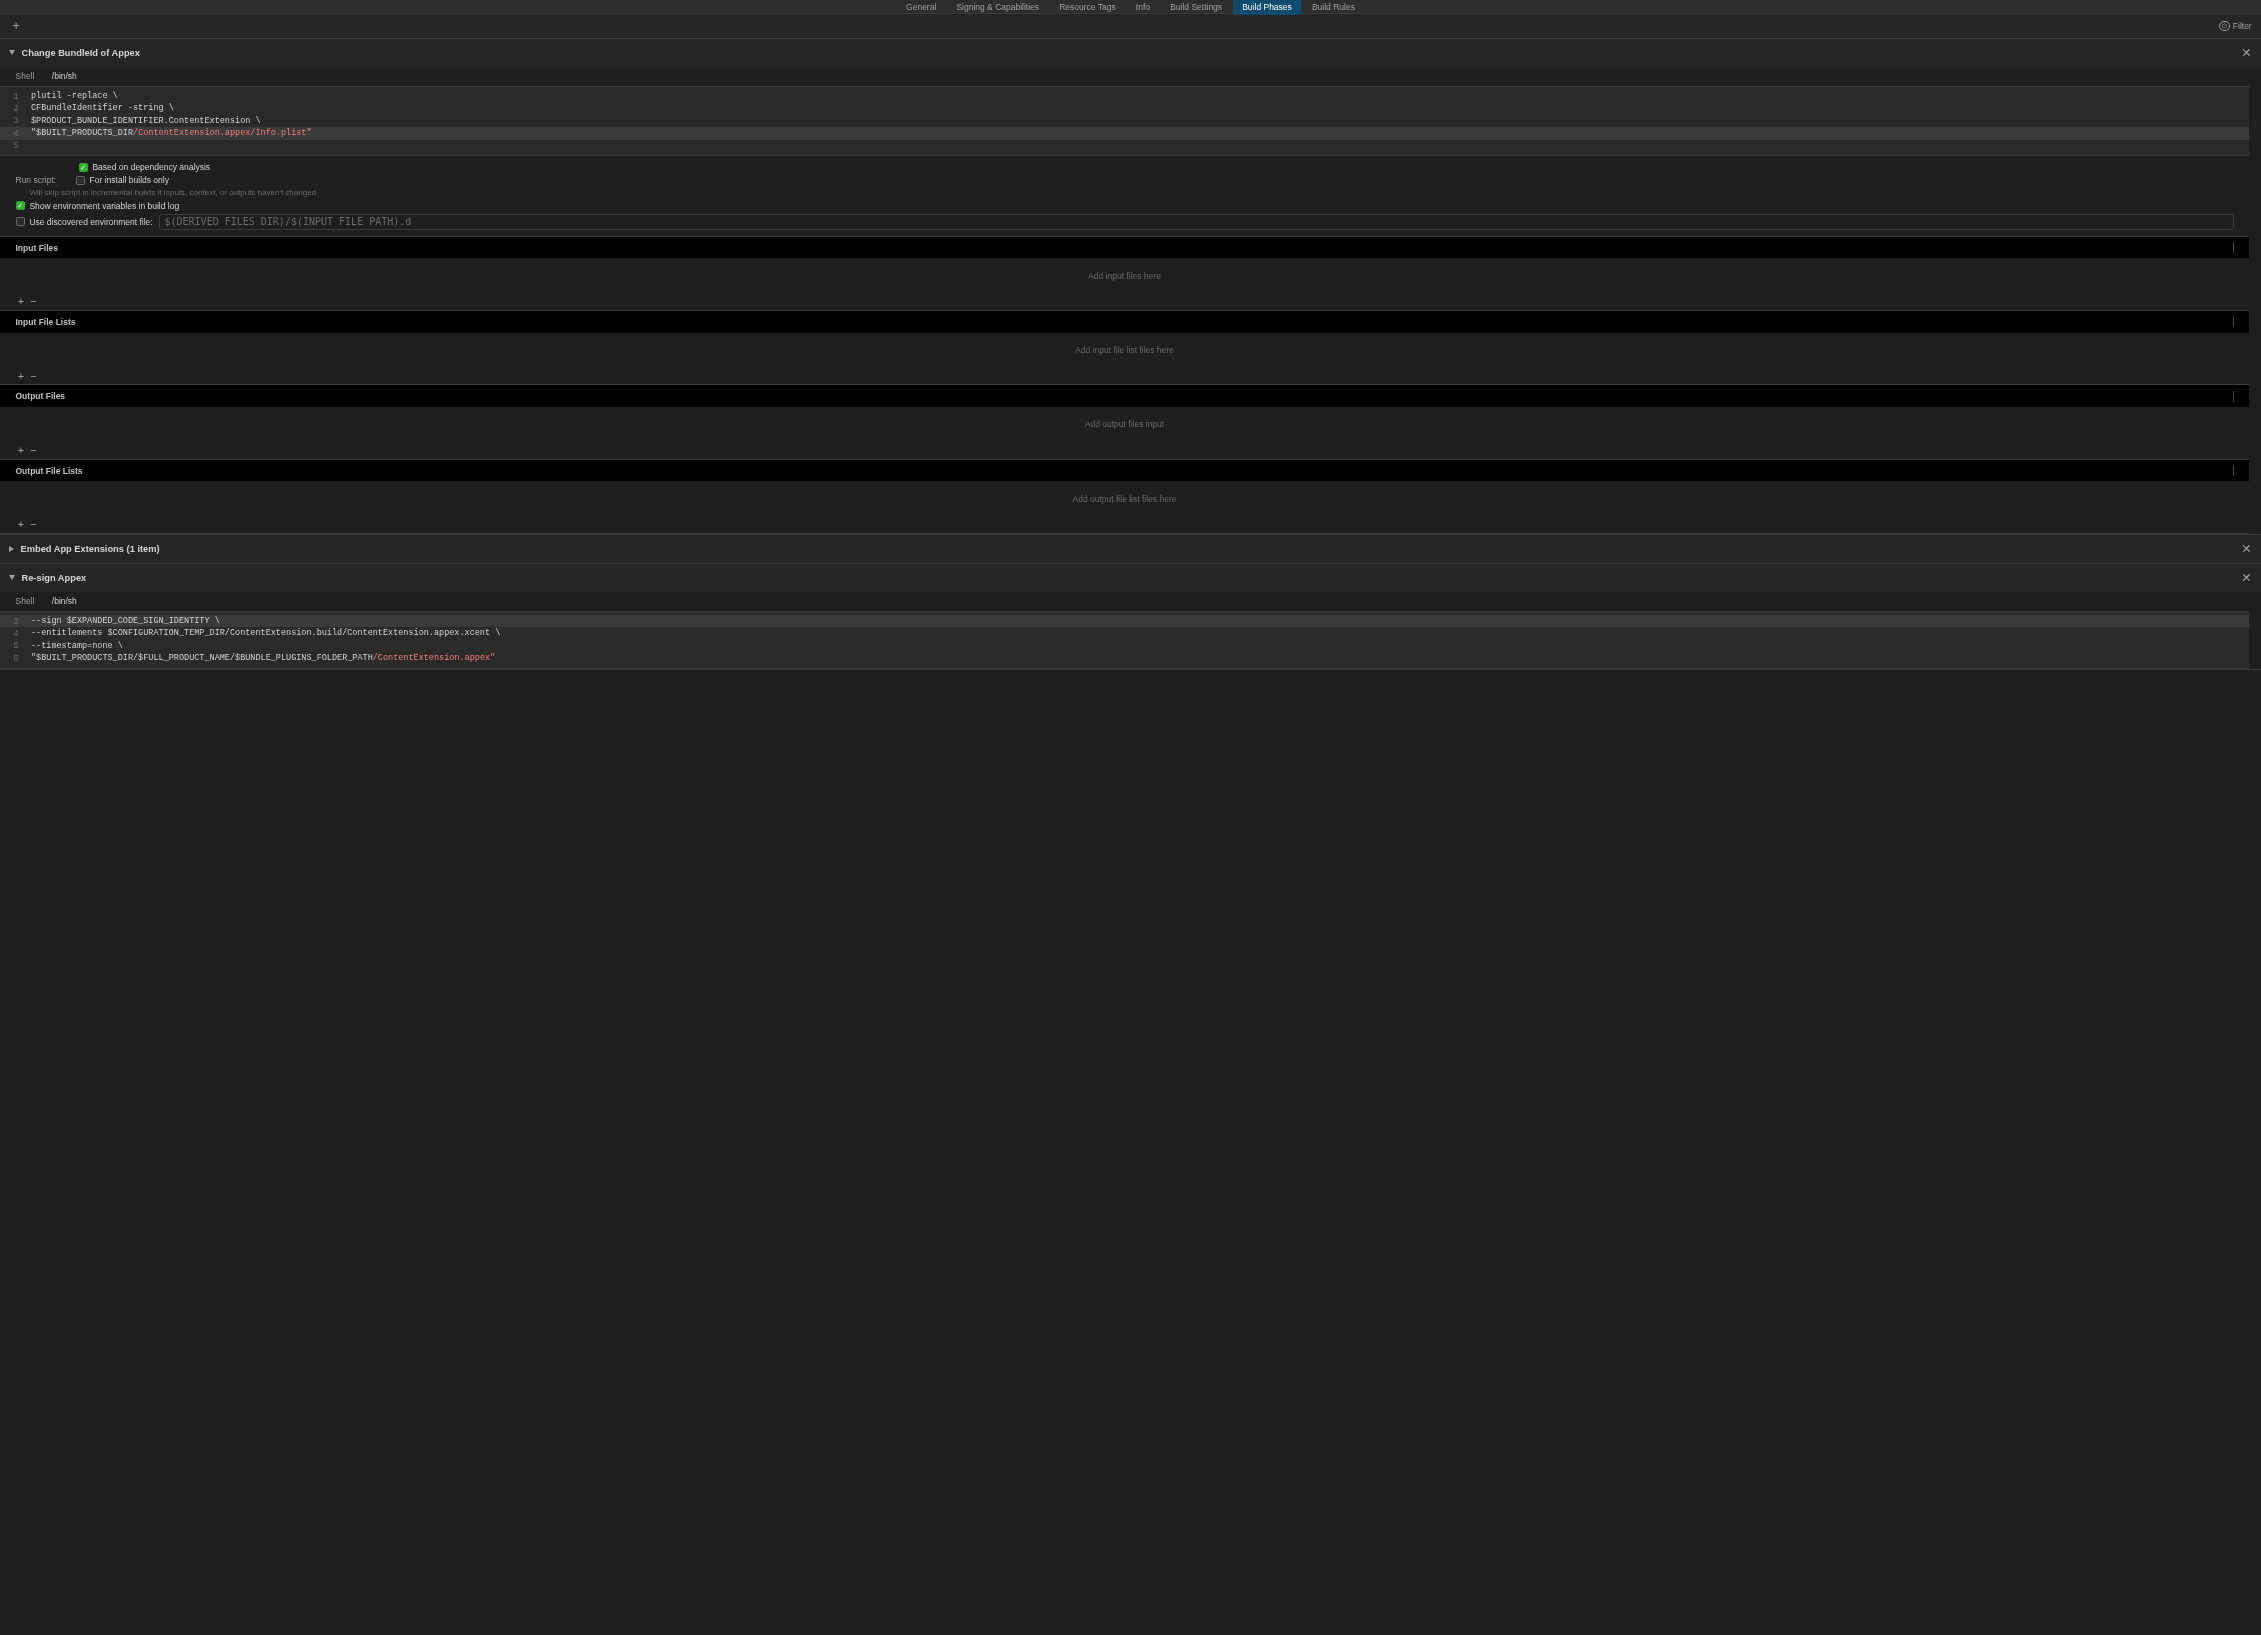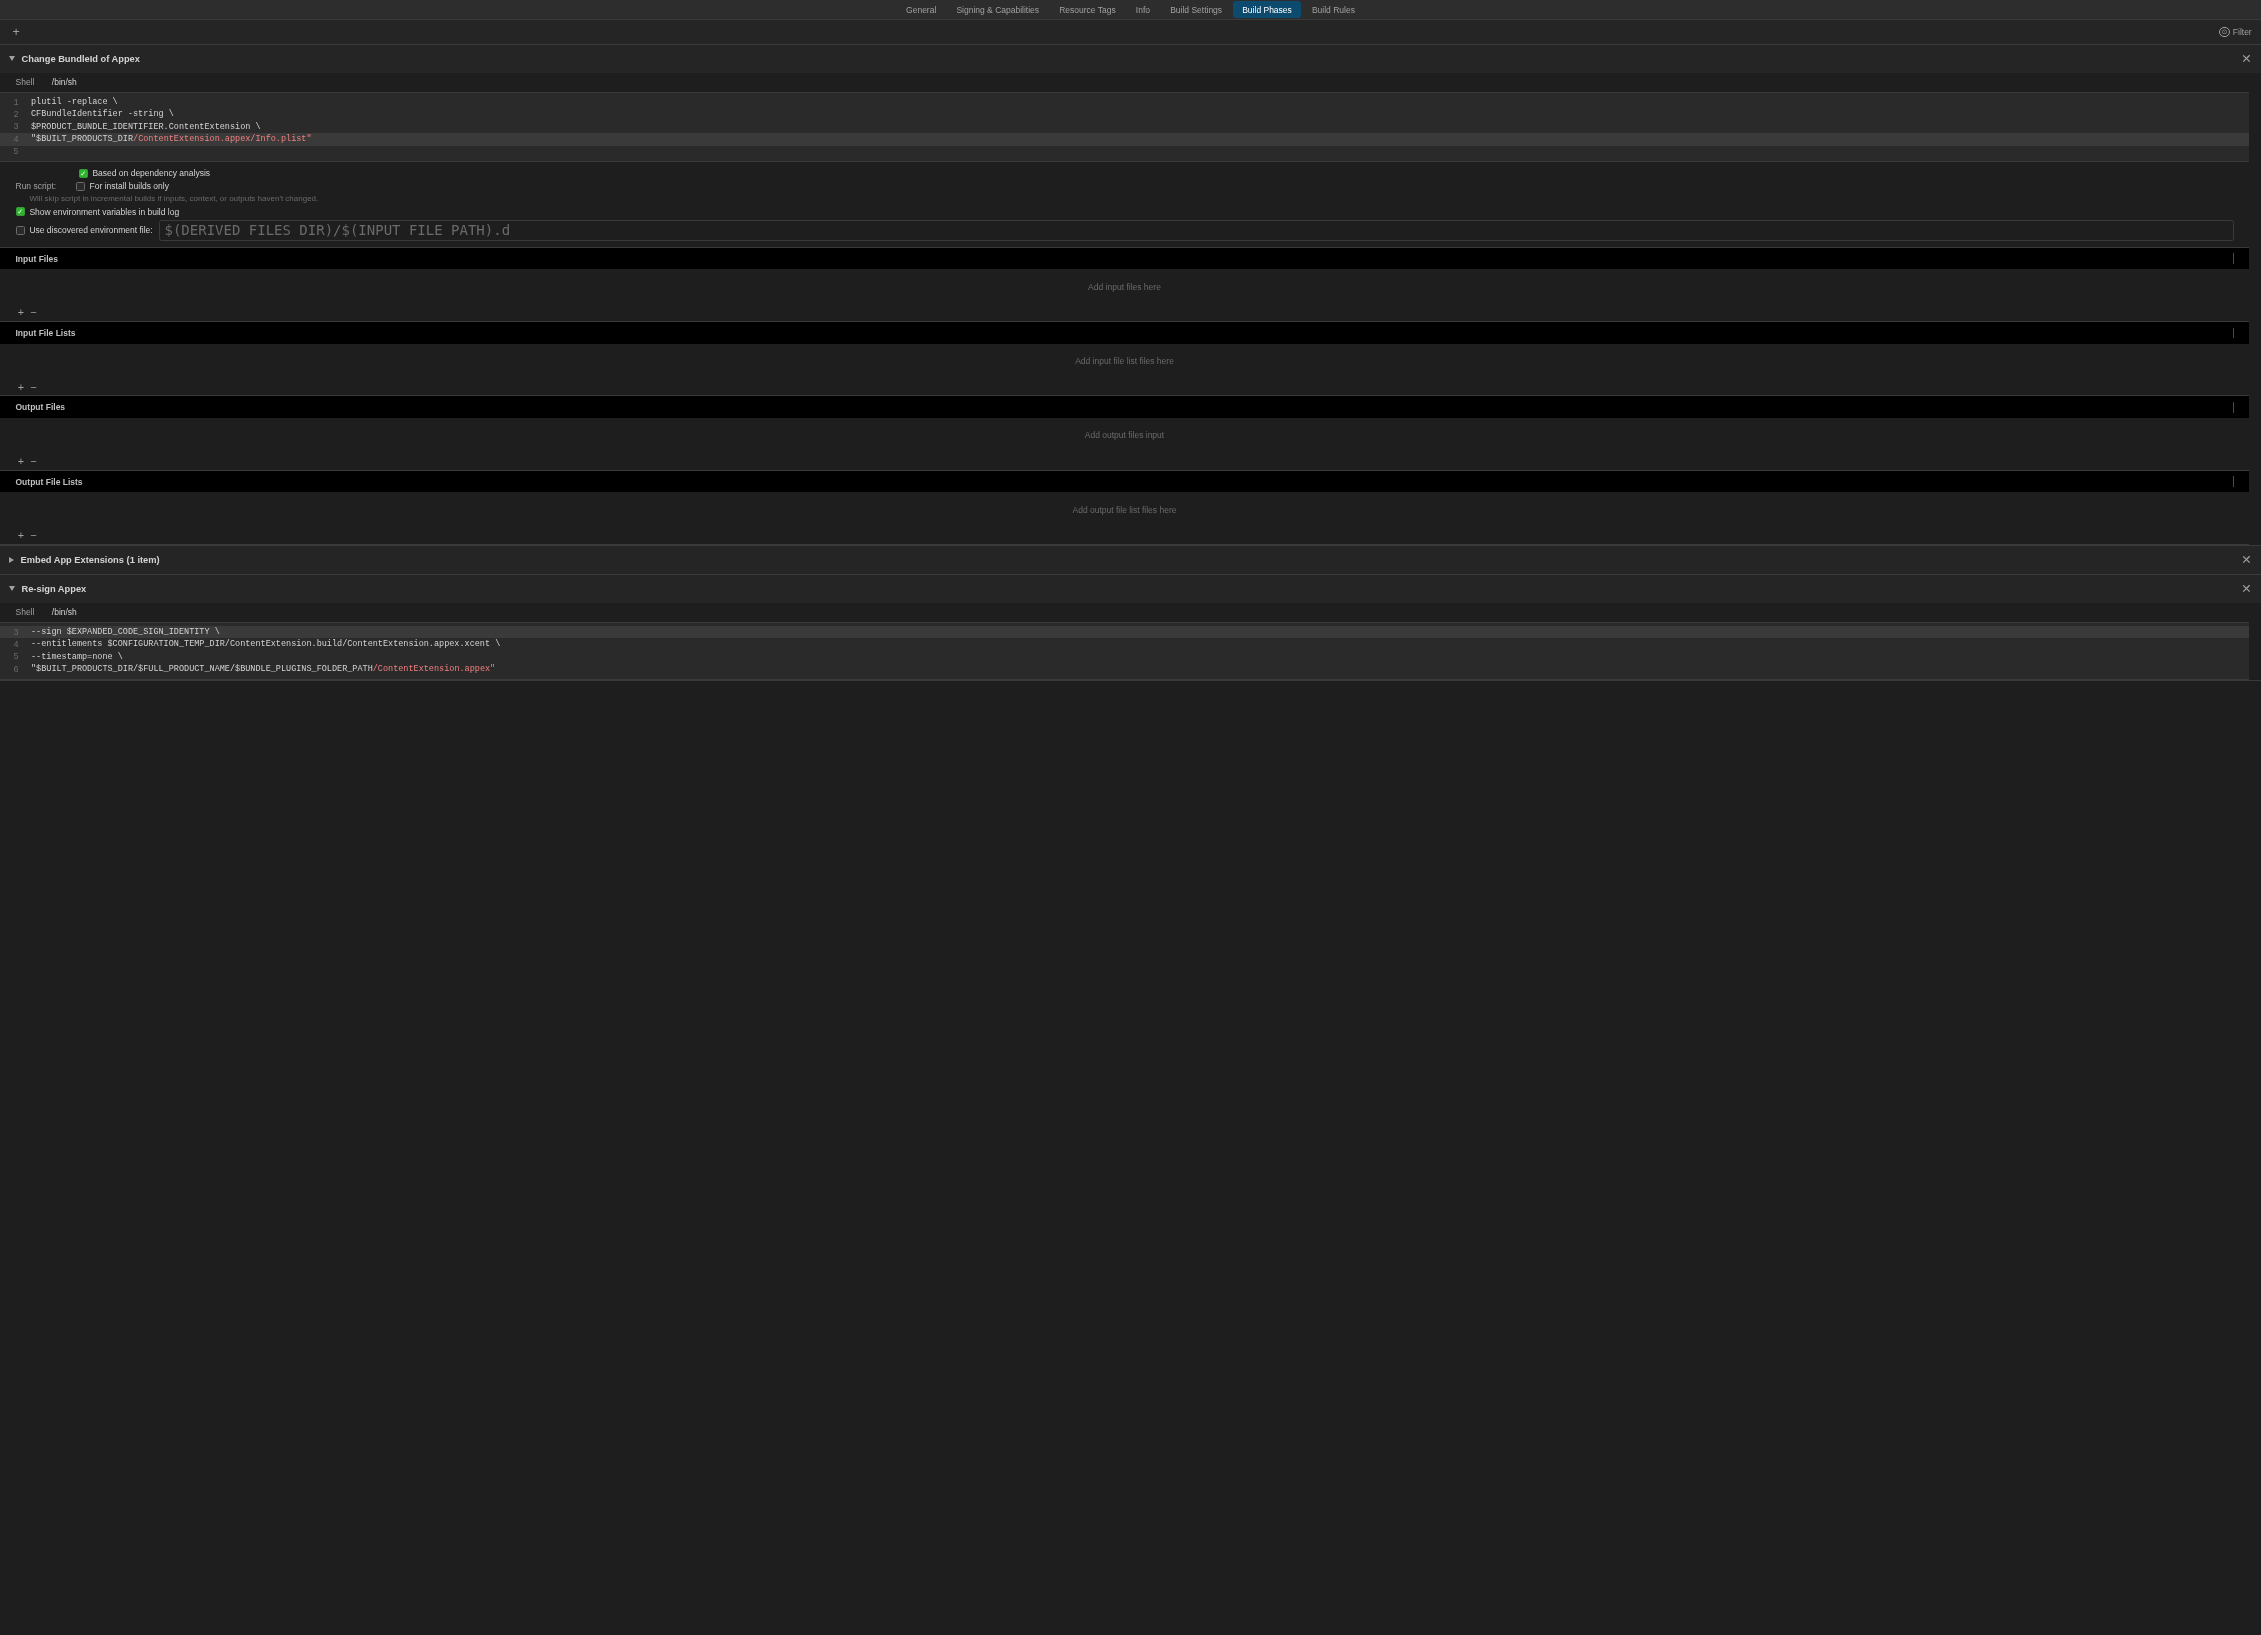--- a/index.html
+++ b/index.html
@@ -11,21 +11,21 @@
       overflow-x: hidden;
     }
 
     
     .top-nav {
       background: #2d2d2d;
       border-bottom: 0.8px solid #3a3a3a;
       display: flex;
       align-items: center;
       justify-content: center;
-      height: 20px;
+      height: 14px;
       position: relative;
     }
     .top-nav-tabs {
       display: flex;
       gap: 1.5px;
     }
     .nav-tab {
       padding: 3.1px 9.3px;
       font-size: 8.5px;
       color: #a0a0a0;
@@ -249,21 +249,21 @@
       gap: 6.2px;
     }
     .dep-file-input {
       flex: 1;
       background: #1e1e1e;
       border: 0.8px solid #3a3a3a;
       border-radius: 2.3px;
       padding: 1.5px 4.6px;
       color: #6a6a6a;
       font-family: "SF Mono", monospace;
-      font-size: 14px;
+      font-size: 10px;
     }
 
     
     .sub-section {
       border-bottom: 0.8px solid #3a3a3a;
     }
     .sub-section-header {
       display: flex;
       align-items: center;
       justify-content: space-between;

